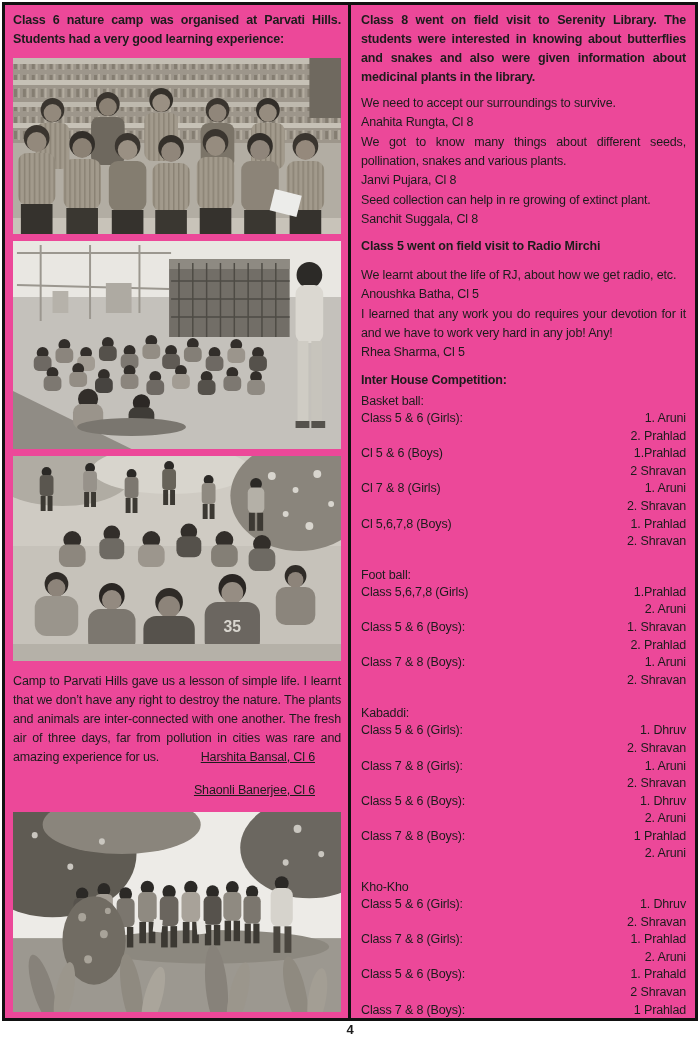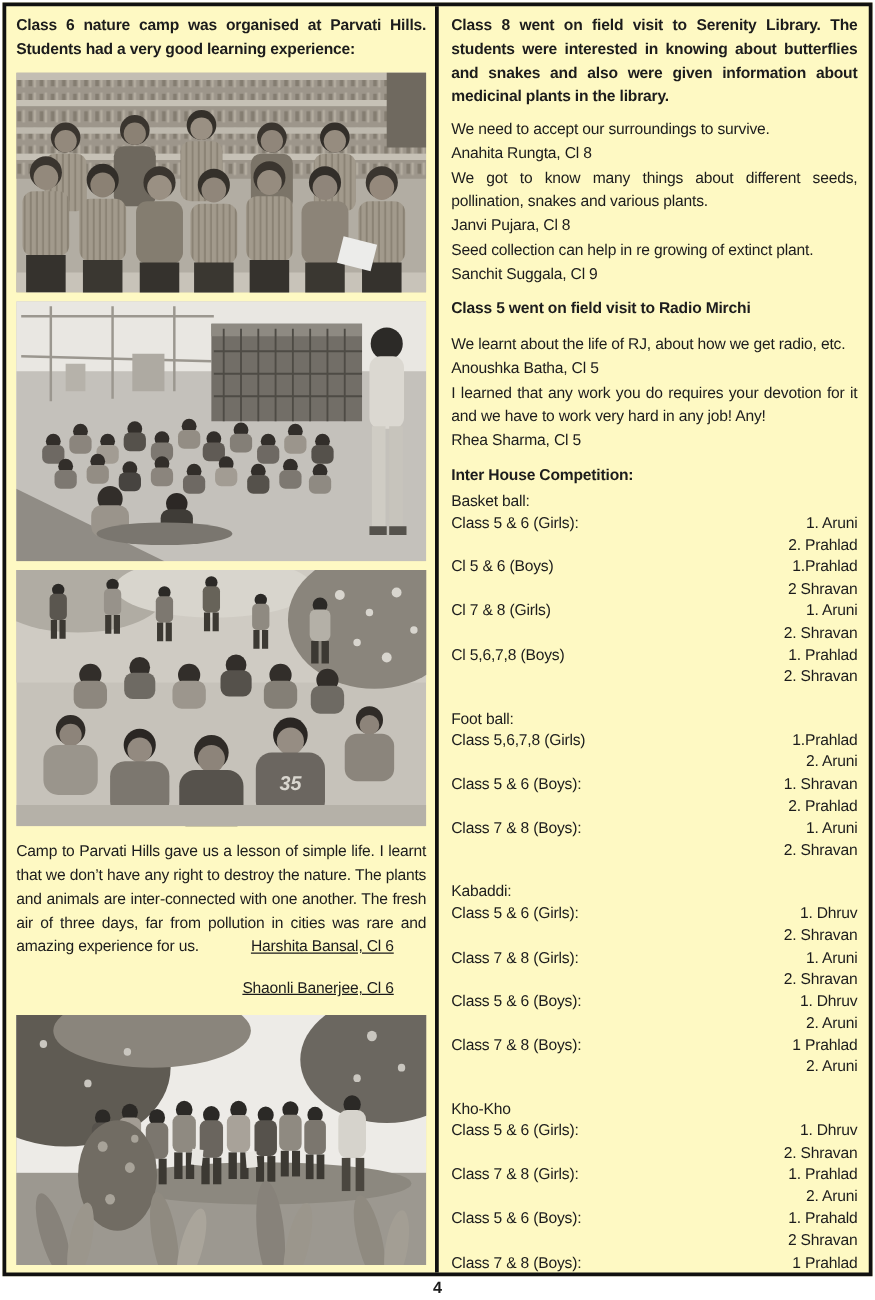--- a/index.html
+++ b/index.html
@@ -1,29 +1,29 @@
 <!DOCTYPE html>
 <html><head>
 <meta charset="utf-8">
 <style>
   html,body{margin:0;padding:0;background:#ffffff;}
   .sheet{position:relative;width:700px;height:1040px;background:#fff;
          font-family:"Liberation Sans","DejaVu Sans",sans-serif;color:#1c1c1c;overflow:hidden;}
   .frame{position:absolute;left:2px;top:2px;width:696px;height:1019px;
-         border:3px solid #111;box-sizing:border-box;display:flex;background:#fef9c3;}
+         border:3px solid #111;box-sizing:border-box;display:flex;background:#ec4899;}
   .col{box-sizing:border-box;overflow:hidden;}
   .col.left{width:346px;border-right:3px solid #111;padding:5px 7px 6px 8px;
             display:flex;flex-direction:column;}
   .col.right{flex:1;padding:5px 9px 6px 10px;}
   p{margin:0;}
   .justify{text-align:justify;}
   .bold{font-weight:700;}
   .body-text{font-size:12.5px;line-height:19px;letter-spacing:-0.15px;}
   .intro{margin:1px 0 7px;}
-  .photo{margin:2px 0 5px;line-height:0;font-style:italic;}
+  .photo{margin:2px 0 5px;line-height:0;}
   .photo svg{display:block;width:100%;}
   .photo.grow{flex:1;min-height:120px;margin-top:4px;margin-bottom:0;}
   .photo.grow svg{height:100%;}
   .para{margin:6px 0 8px;}
   .inline-sign{float:right;margin-right:26px;white-space:nowrap;text-decoration:underline;}
   .quote{margin:0 0 1px;}
   .q-text{margin:0;}
   .q-sign{text-align:left;padding-right:34px;line-height:19px;}
   .heading{margin:8px 0 10px;line-height:19px;}
   .comp-head{margin:9px 0 2px;}
@@ -371,21 +371,21 @@
           <div class="quote body-text">
             <p class="q-text justify">We need to accept our surroundings to survive.</p>
             <div class="q-sign">Anahita Rungta, Cl 8</div>
           </div>
           <div class="quote body-text">
             <p class="q-text justify">We got to know many things about different seeds, pollination, snakes and various plants.</p>
             <div class="q-sign">Janvi Pujara, Cl 8</div>
           </div>
           <div class="quote body-text">
             <p class="q-text justify">Seed collection can help in re growing of extinct plant.</p>
-            <div class="q-sign">Sanchit Suggala, Cl 9</div>
+            <div class="q-sign">Sanchit Suggala, Cl 8</div>
           </div>
         </div>
 
       <p class="heading bold body-text">Class 5 went on field visit to Radio Mirchi</p>
 
       <div id="radio-quotes">
           <div class="quote body-text">
             <p class="q-text justify">We learnt about the life of RJ, about how we get radio, etc.</p>
             <div class="q-sign">Anoushka Batha, Cl 5</div>
           </div>

